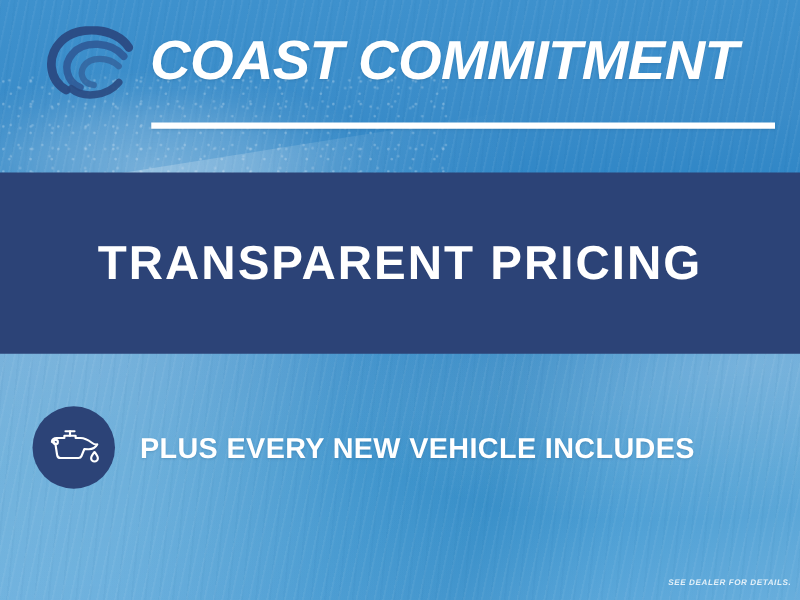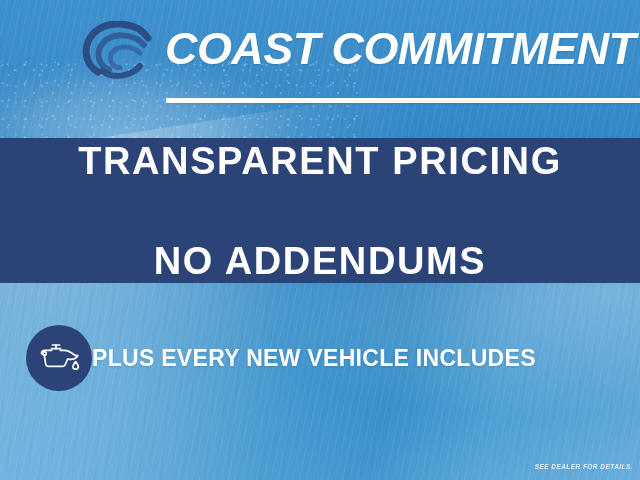--- a/index.html
+++ b/index.html
@@ -130,21 +130,20 @@
     background-size: 22px 18px, 31px 25px, 17px 21px, 26px 16px, 19px 23px, 29px 19px;
   }
 
   
   .header {
     position: absolute;
     left: 0;
     top: 0;
     width: 572px;
     height: 138px;
-    margin-left: 45px;
   }
 
   .logo-mark {
     position: absolute;
     left: 33px;
     top: 21px;
     width: 74px;
     height: 68px;
   }
 
@@ -210,20 +209,21 @@
     width: 640px;
     height: 197px;
   }
 
   .promo-inner {
     position: absolute;
     left: 26px;
     top: 42px;
     display: flex;
     align-items: center;
+    gap: 20px;
   }
 
   .oil-badge {
     width: 66px;
     height: 66px;
     border-radius: 50%;
     background: #2c4377;
     flex: 0 0 auto;
     display: flex;
     align-items: center;
@@ -281,21 +281,20 @@
       </svg>
     </div>
 
     <div class="brand-title">COAST COMMITMENT</div>
 
     <div class="header-rule"></div>
   </div>
 
   <div class="navy-band">
     <div class="navy-line">TRANSPARENT PRICING</div>
-    <div class="navy-line">NO ADDENDUMS</div>
   </div>
 
   <div class="promo">
 
     <div class="promo-inner">
 
       <div class="oil-badge">
         <svg viewBox="0 0 44 34" width="44" height="34" aria-hidden="true">
           <g fill="none" stroke="#ffffff" stroke-width="1.7" stroke-linecap="round" stroke-linejoin="round">
             <path d="M4.5 12.5

